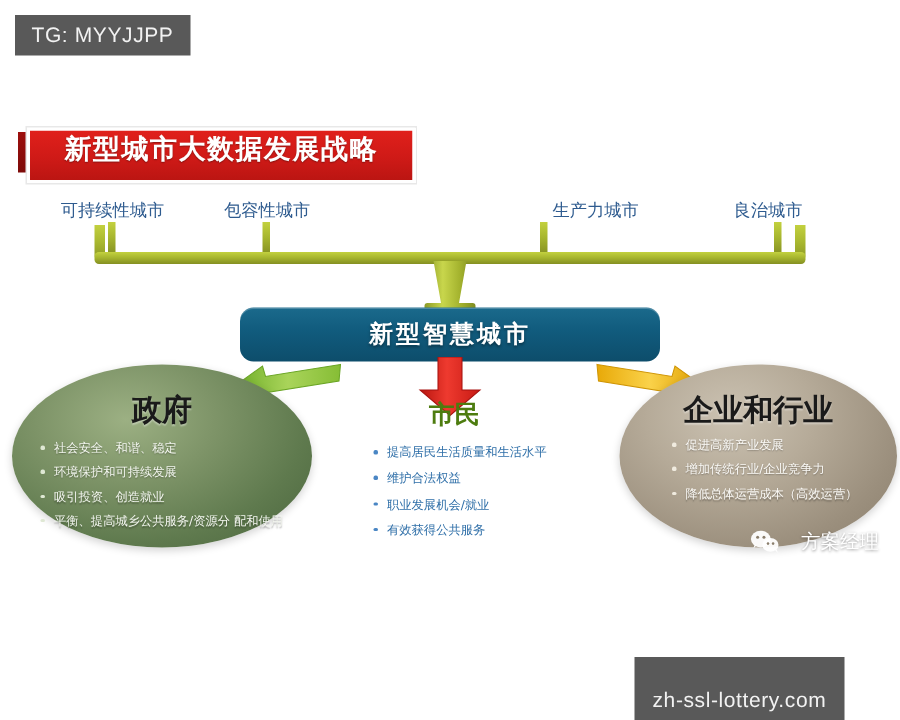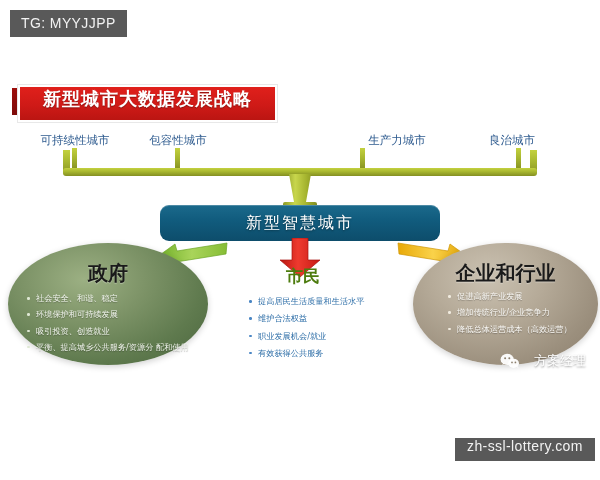--- a/index.html
+++ b/index.html
@@ -11,21 +11,21 @@
   }
   #stage{position:absolute;left:0;top:0;width:600px;height:480px;overflow:hidden;background:#fff;}
 
   
   .wm{
     position:absolute;background:#595959;color:#f2f2f2;
     font-family:"Liberation Sans","DejaVu Sans",sans-serif;
     letter-spacing:.4px;white-space:nowrap;
   }
   #wm-top{left:10px;top:10px;padding:5px 11px 6px 11px;font-size:14px;}
-  #wm-bottom{left:423px;top:438px;padding:0 12px 7px 12px;font-size:14px;margin-left:32px;}
+  #wm-bottom{left:423px;top:438px;padding:20px 12px 7px 12px;font-size:14px;}
 
   
   #title-banner{
     position:absolute;left:18px;top:85px;width:255px;height:33px;
     background:linear-gradient(180deg,#e0201b 0%,#cf1a17 55%,#bb1512 100%);
     border:2px solid #ffffff;
     box-shadow:0 0 0 1px #e8e8e8;
     display:flex;justify-content:center;
   }
   #title-banner .tx{
@@ -48,20 +48,21 @@
   
   #bracket{position:absolute;left:0;top:140px;width:600px;height:95px;}
 
   
   #center-box{
     position:absolute;left:160px;top:205px;width:280px;height:36px;
     border-radius:9px;
     background:linear-gradient(180deg,#1b6a8c 0%,#115c7e 40%,#0d4d6b 100%);
     display:flex;align-items:center;justify-content:center;
     box-shadow:inset 0 1px 0 rgba(255,255,255,.22);
+    font-weight:bold;
   }
   #center-box .tx{
     color:#ffffff;font-size:16px;letter-spacing:2px;white-space:nowrap;
     text-shadow:0 1px 2px rgba(0,0,0,.4);
   }
 
   
   .arrow-wrap{position:absolute;}
   #arrow-left{left:155px;top:240px;width:75px;height:34px;}
   #arrow-center{left:272px;top:238px;width:56px;height:40px;}

